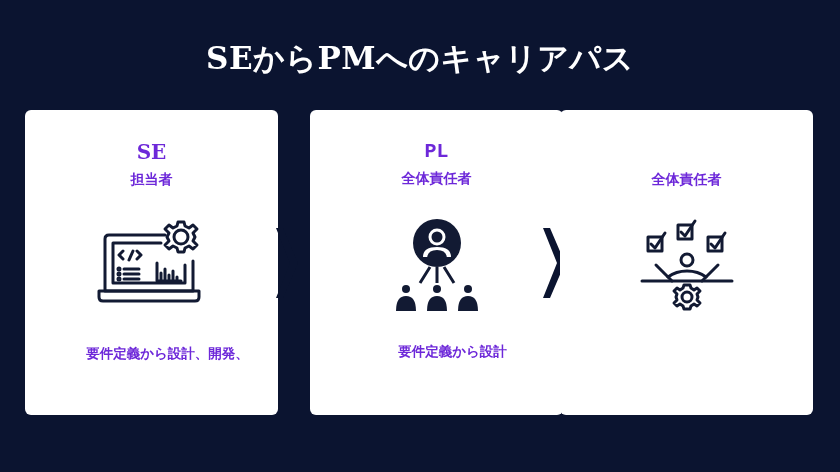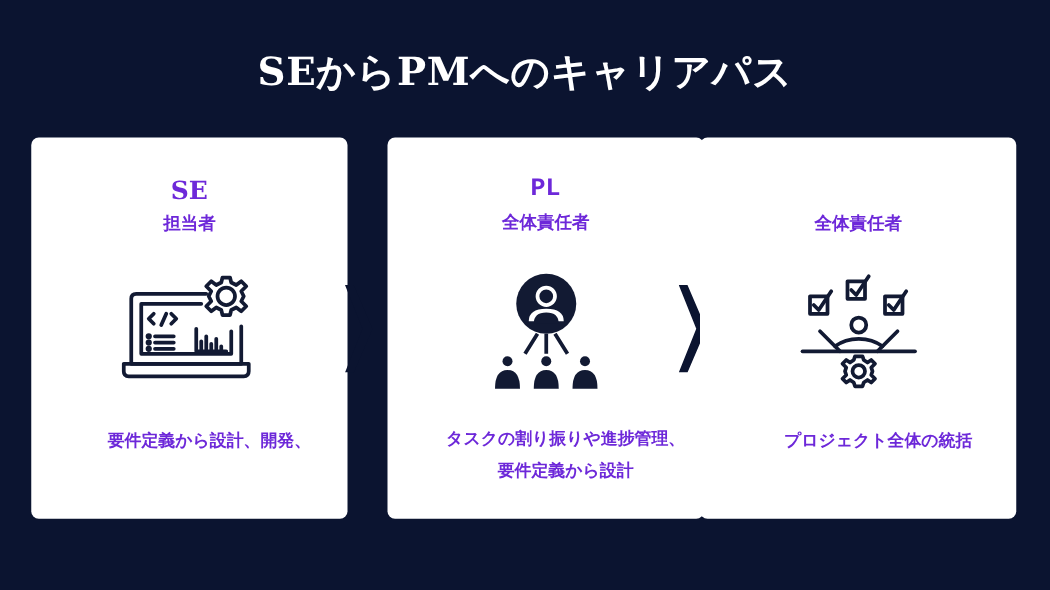--- a/index.html
+++ b/index.html
@@ -97,21 +97,20 @@
       <path d="M45 44 Q45 35 55 35 Q65 35 65 44 Z" fill="#121a33"></path>
       <path d="M48 52 L38 68 M55 52 V68 M62 52 L72 68" stroke="#121a33" stroke-width="3" fill="none"></path>
       <circle cx="24" cy="74" r="4" fill="#121a33"></circle>
       <circle cx="55" cy="74" r="4" fill="#121a33"></circle>
       <circle cx="86" cy="74" r="4" fill="#121a33"></circle>
       <path d="M14 96 Q14 81 24 81 Q34 81 34 96 Z" fill="#121a33"></path>
       <path d="M45 96 Q45 81 55 81 Q65 81 65 96 Z" fill="#121a33"></path>
       <path d="M76 96 Q76 81 86 81 Q96 81 96 96 Z" fill="#121a33"></path>
     </svg>
     <div class="desc">
-      <div>タスクの割り振りや進捗管理、</div>
       <div>要件定義から設計</div>
     </div>
   </div>
 
   <svg class="chev chev-2" viewBox="0 0 22 70">
     <polygon points="0,0 7,0 22,35 7,70 0,70 14,35" fill="#0b1430"></polygon>
   </svg>
 
   <div class="card card-3">
     <div class="role-sub">全体責任者</div>
@@ -128,18 +127,14 @@
 
       <path d="M24 50 L36 62 Q44 56 55 56 Q66 56 74 62 L86 50"></path>
       <path d="M10 66 H100"></path>
       <path d="M36 62 L40 66 M74 62 L70 66"></path>
 
       <g transform="translate(55,82)">
         <circle r="5"></circle>
         <path d="M-3 -12 H3 L4 -9 L7 -7 L10 -9 L13 -6 L10 -3 L11 0 L10 3 L13 6 L10 9 L7 7 L4 9 L3 12 H-3 L-4 9 L-7 7 L-10 9 L-13 6 L-10 3 L-11 0 L-10 -3 L-13 -6 L-10 -9 L-7 -7 L-4 -9 Z"></path>
       </g>
     </svg>
-    <div class="desc">
-      <div>プロジェクト全体の統括</div>
-      <div></div>
-    </div>
   </div>
 </div>
 
 </body></html>

